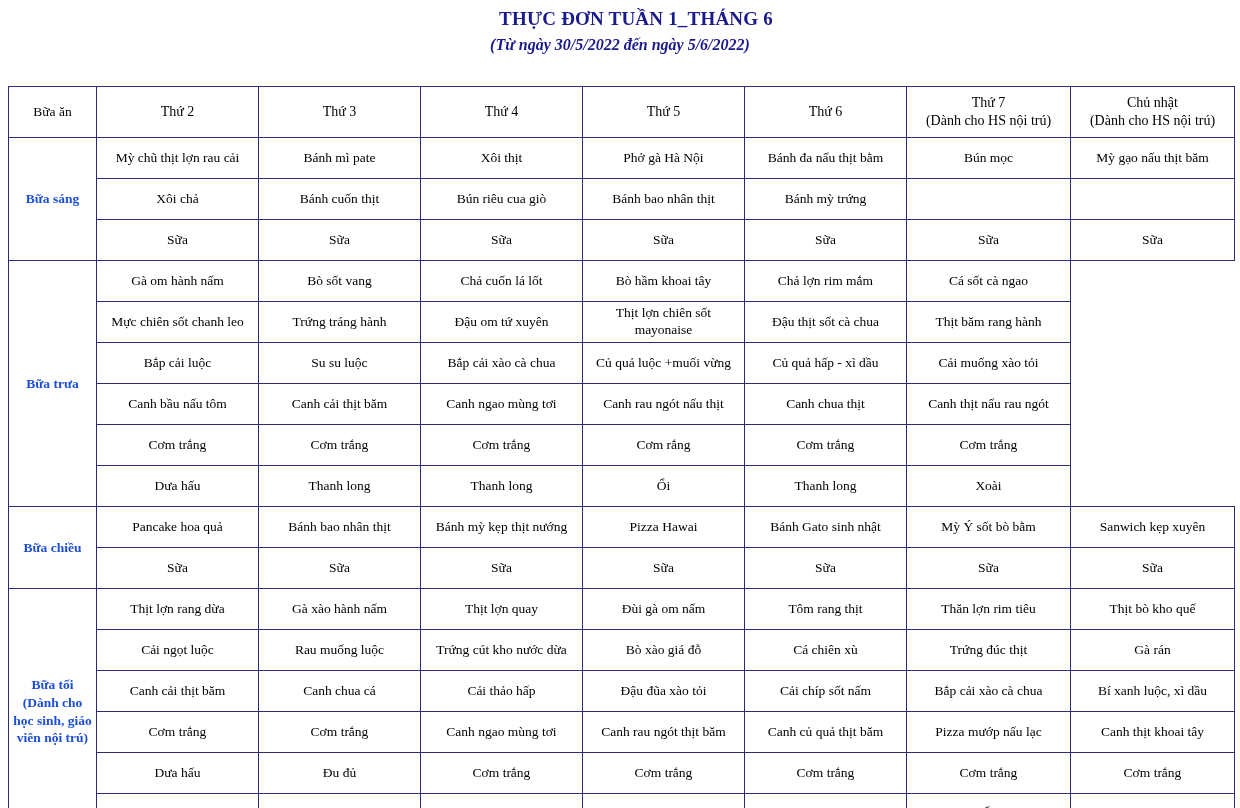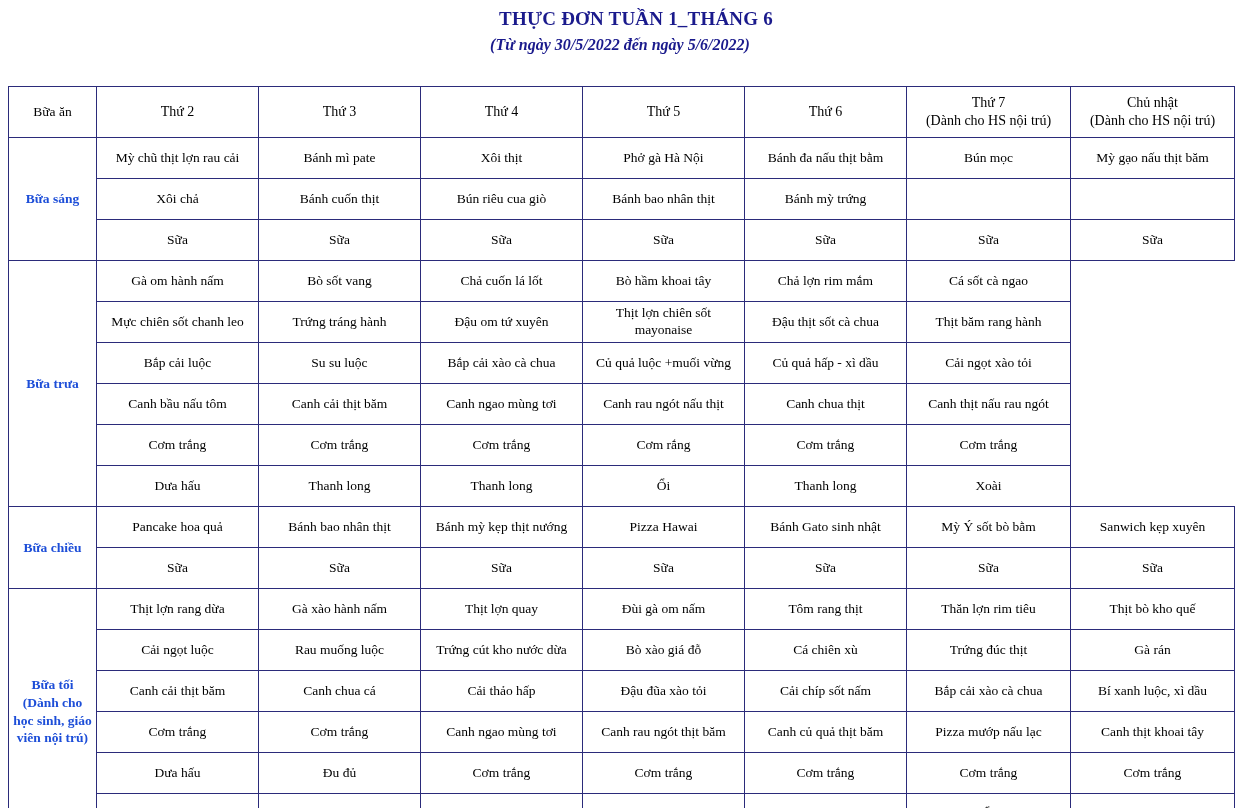--- a/index.html
+++ b/index.html
@@ -178,21 +178,21 @@
             <td class="cell-tall">Thịt lợn chiên sốt mayonaise</td>
             <td class="cell-tall">Đậu thịt sốt cà chua</td>
             <td class="cell-tall">Thịt băm rang hành</td>
           </tr>
           <tr>
             <td class="cell-tall">Bắp cải luộc</td>
             <td class="cell-tall">Su su luộc</td>
             <td class="cell-tall">Bắp cải xào cà chua</td>
             <td class="cell-tall">Củ quả luộc +muối vừng</td>
             <td class="cell-tall">Củ quả hấp - xì dầu</td>
-            <td class="cell-tall">Cải ngọt xào tỏi</td>
+            <td class="cell-tall">Cải muống xào tỏi</td>
           </tr>
           <tr>
             <td class="cell-tall">Canh bầu nấu tôm</td>
             <td class="cell-tall">Canh cải thịt băm</td>
             <td class="cell-tall">Canh ngao mùng tơi</td>
             <td class="cell-tall">Canh rau ngót nấu thịt</td>
             <td class="cell-tall">Canh chua thịt</td>
             <td class="cell-tall">Canh thịt nấu rau ngót</td>
           </tr>
           <tr>

